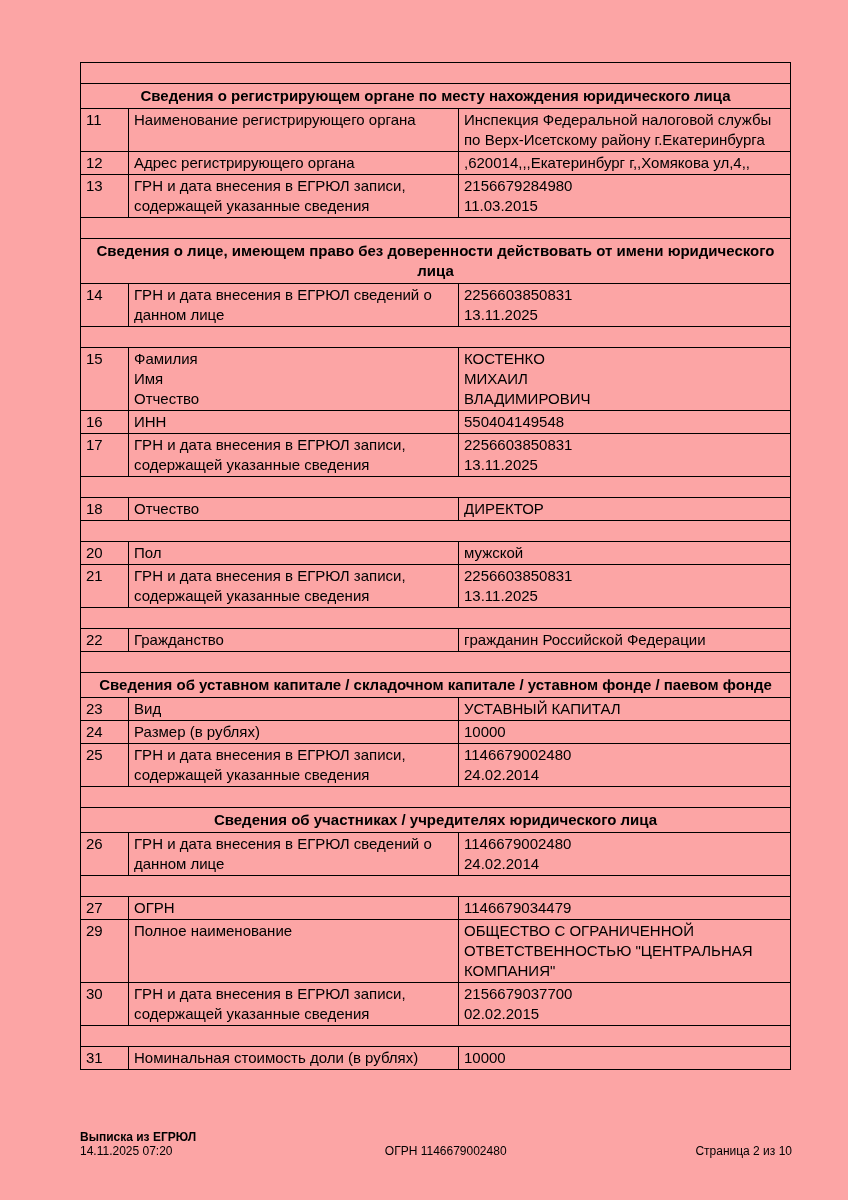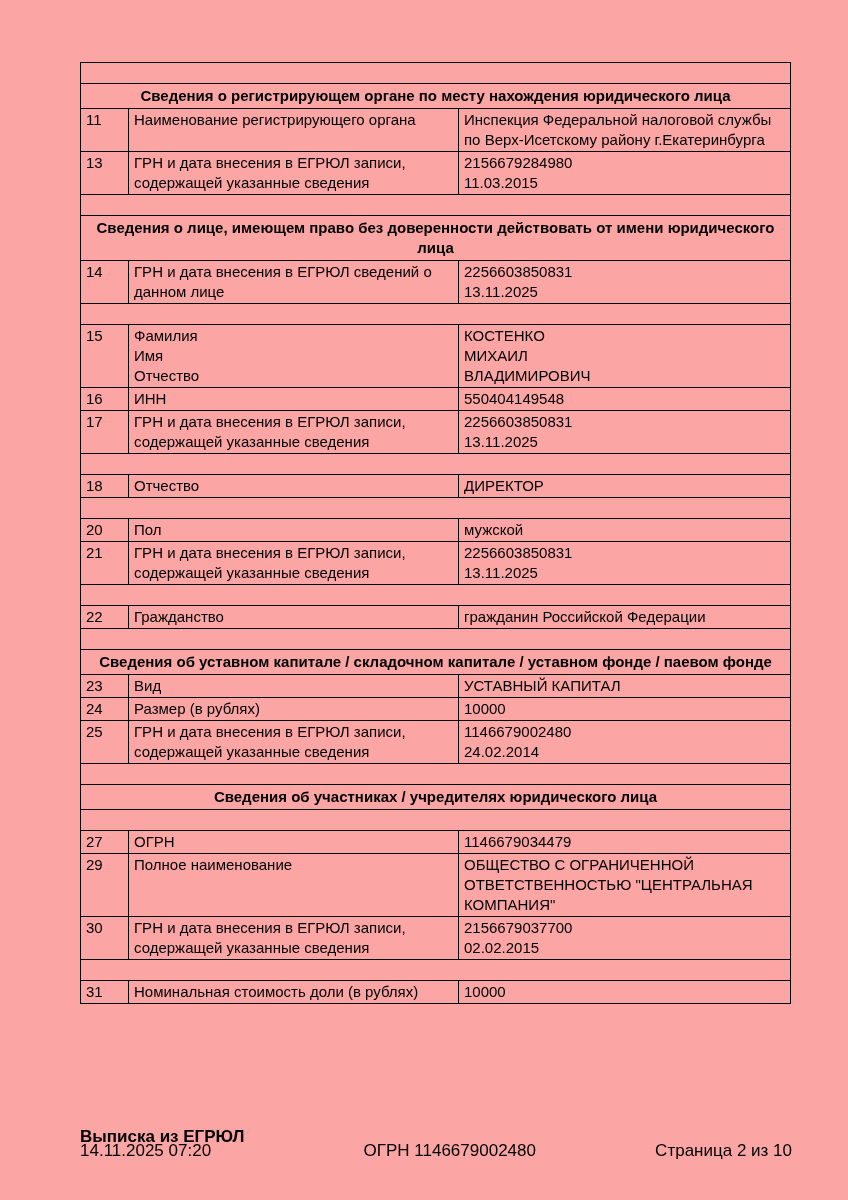--- a/index.html
+++ b/index.html
@@ -49,21 +49,21 @@
     white-space: nowrap;
   }
   .footer {
     position: absolute;
     left: 80px;
     right: 56px;
     top: 1130px;
     display: flex;
     justify-content: space-between;
     align-items: flex-end;
-    font-size: 17px;
+    font-size: 12px;
     line-height: 14px;
   }
   .footer .bold { font-weight: bold; }
 </style>
 </head>
 <body>
 
 <div class="page">
 
   <table class="doc">
@@ -85,20 +85,29 @@
           <td class="num">11</td>
           <td class="label">
             <div>Наименование регистрирующего органа</div>
           </td>
           <td class="value">
             <div>Инспекция Федеральной налоговой службы</div>
             <div>по Верх-Исетскому району г.Екатеринбурга</div>
           </td>
         </tr>
         <tr class="data">
+          <td class="num">12</td>
+          <td class="label">
+            <div>Адрес регистрирующего органа</div>
+          </td>
+          <td class="value">
+            <div>,620014,,,Екатеринбург г,,Хомякова ул,4,,</div>
+          </td>
+        </tr>
+        <tr class="data">
           <td class="num">13</td>
           <td class="label">
             <div>ГРН и дата внесения в ЕГРЮЛ записи,</div>
             <div>содержащей указанные сведения</div>
           </td>
           <td class="value">
             <div>2156679284980</div>
             <div>11.03.2015</div>
           </td>
         </tr>
@@ -241,20 +250,31 @@
             <div>1146679002480</div>
             <div>24.02.2014</div>
           </td>
         </tr>
         <tr class="spacer">
           <td colspan="3"></td>
         </tr>
         <tr class="section">
           <td colspan="3">
             <div>Сведения об участниках / учредителях юридического лица</div>
+          </td>
+        </tr>
+        <tr class="data">
+          <td class="num">26</td>
+          <td class="label">
+            <div>ГРН и дата внесения в ЕГРЮЛ сведений о</div>
+            <div>данном лице</div>
+          </td>
+          <td class="value">
+            <div>1146679002480</div>
+            <div>24.02.2014</div>
           </td>
         </tr>
         <tr class="spacer">
           <td colspan="3"></td>
         </tr>
         <tr class="data">
           <td class="num">27</td>
           <td class="label">
             <div>ОГРН</div>
           </td>

